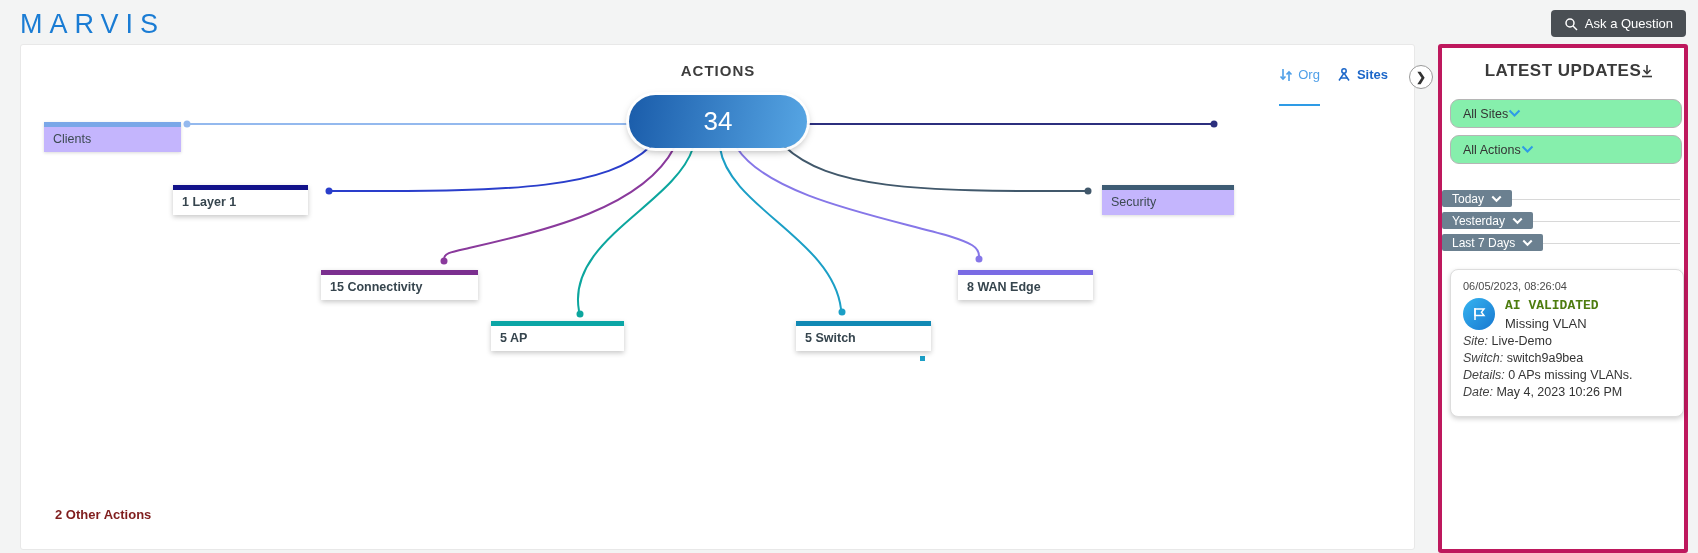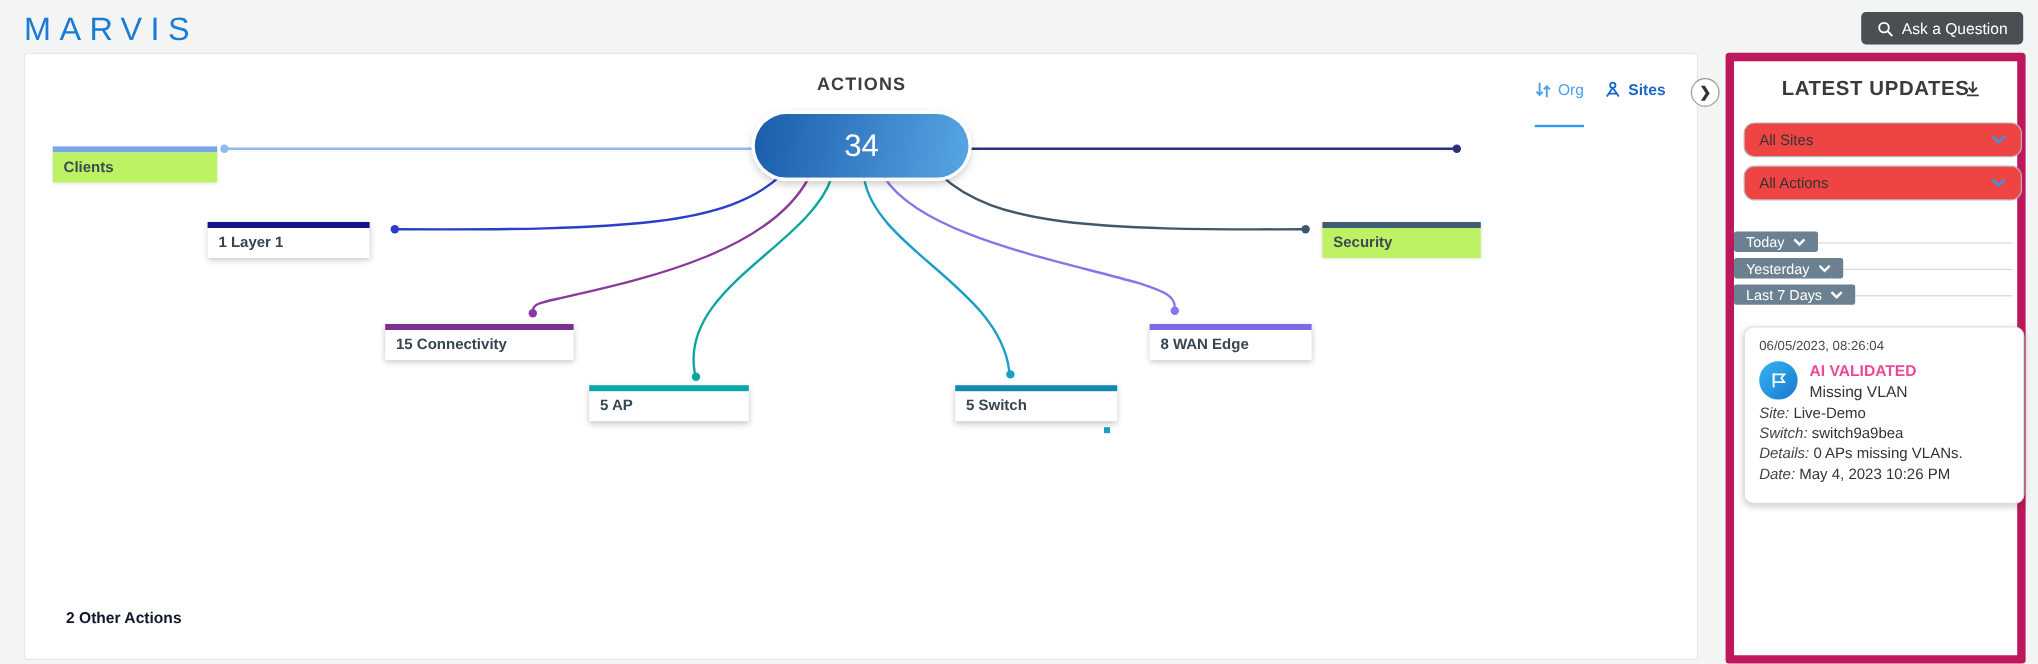--- a/index.html
+++ b/index.html
@@ -33,63 +33,63 @@
           display:flex; align-items:center; justify-content:center; color:#fff;
           font-size:26px; cursor:pointer;
           box-shadow:0 0 0 3px rgba(255,255,255,.95), 0 3px 9px rgba(0,0,0,.35); }
 
   .cat { position:absolute; box-shadow:0 2px 5px rgba(0,0,0,.22); background:#fff;
          cursor:pointer; }
   .cat-bar { height:5px; }
   .cat-label { padding:5px 9px 6px; font-size:12.5px; color:#36454e; font-weight:700;
                white-space:nowrap; }
   .cat.inactive { box-shadow:0 1px 3px rgba(0,0,0,.15); }
-  .cat.inactive .cat-label { background:#bef264; font-weight:700; color:#3c4a52; }
+  .cat.inactive .cat-label { background:#c4b5fd; font-weight:400; color:#3c4a52; }
   .cat-count:empty { display:none; }
 
   .other-actions { position:absolute; left:34px; top:462px; font-size:13px; font-weight:700;
-                   color:#0f172a; cursor:pointer; text-decoration:none; }
+                   color:#7f1d1d; cursor:pointer; text-decoration:none; }
 
   
   .collapse-btn { position:absolute; left:1409px; top:65px; width:24px; height:24px;
                   border-radius:50%; background:#fff; border:1px solid #9a9a9a; color:#333;
                   font-size:12px; font-weight:700; display:flex; align-items:center;
                   justify-content:center; cursor:pointer; z-index:5; }
 
   
   .updates-panel { position:absolute; left:1438px; top:44px; width:250px; height:509px;
-                   background:#fff; border:7px solid #be185d; border-radius:3px; }
+                   background:#fff; border:4px solid #be185d; border-radius:3px; }
   .updates-title { position:absolute; left:0; top:13px; width:100%; text-align:center;
                    font-size:17px; font-weight:700; color:#3a3a3a; letter-spacing:.5px; }
   .dl-icon { position:absolute; right:29px; top:15px; cursor:pointer; }
 
-  .filter-dd { position:absolute; left:8px; width:232px; height:29px; background:#ef4444;
+  .filter-dd { position:absolute; left:8px; width:232px; height:29px; background:#86efac;
                border:1px solid #b5b5b5; border-radius:9px; display:flex; align-items:center;
-               justify-content:space-between; padding:0 12px; font-size:12.5px; color:#333;
+               justify-content:flex-start; padding:0 12px; font-size:12.5px; color:#333;
                cursor:pointer; }
   .dd-sites { top:51px; } .dd-actions { top:87px; }
 
   .group-row { position:relative; height:17px; display:flex; justify-content:flex-start; }
   .gr-today { margin-top:142px; } .gr-mid { margin-top:5px; }
   .group-row::before { content:""; position:absolute; left:4px; right:4px; top:50%;
                        height:1px; background:#d8d8d8; }
   .group-btn { position:relative; z-index:1; background:#6b8090; color:#fff; border:none;
                border-radius:2px; font-size:12px; padding:0 10px; height:17px; display:flex;
                align-items:center; gap:7px; cursor:pointer;
                font-family:"Liberation Sans", sans-serif; }
 
   .update-card { position:absolute; left:8px; top:221px; width:234px; height:148px;
                  background:#fff; border:1px solid #ddd; border-radius:8px;
                  box-shadow:0 2px 5px rgba(0,0,0,.18); padding:10px 12px; cursor:pointer; }
   .uc-time { font-size:11px; color:#4a4a4a; }
   .uc-head { display:flex; gap:10px; margin-top:6px; align-items:flex-start; }
   .uc-flag { width:32px; height:32px; border-radius:50%; flex:0 0 32px;
              background:linear-gradient(135deg,#35b4f0,#1878d0);
              display:flex; align-items:center; justify-content:center; }
-  .uc-badge { font-size:13px; font-weight:700; color:#ec4899; }
+  .uc-badge { font-size:13px; font-weight:700; color:#4d7c0f;font-family:Liberation Mono, monospace; }
   .uc-event { font-size:13px; color:#333; margin-top:3px; }
   .uc-field { font-size:12.5px; color:#333; margin-top:3px; }
   .uc-field .fl { font-style:italic; color:#444; }
 </style>
 </head>
 <body>
 
 <div class="header">
   <div class="logo">MARVIS</div>
   <button class="ask-btn">

